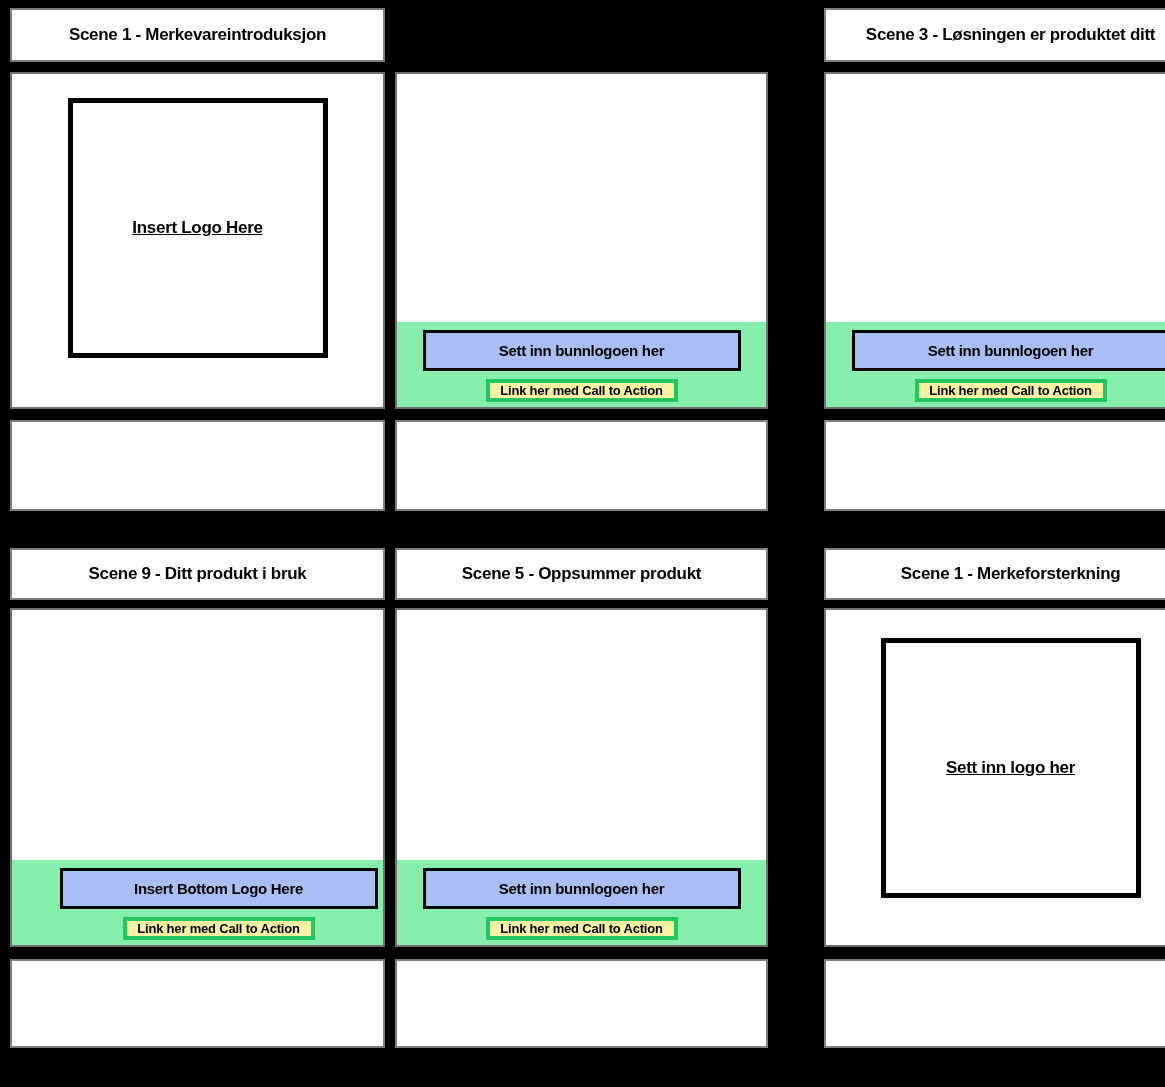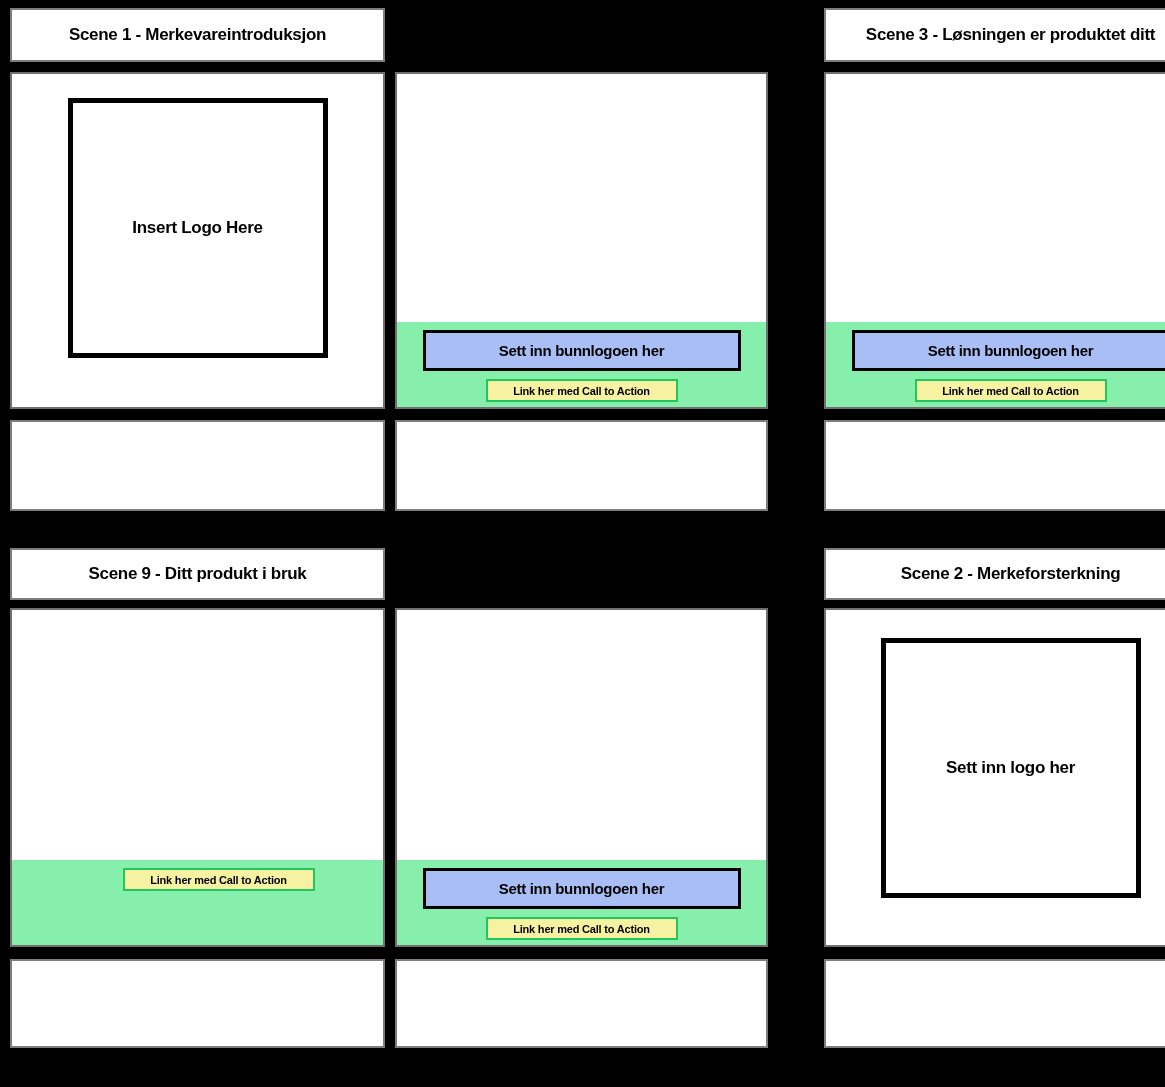--- a/index.html
+++ b/index.html
@@ -52,21 +52,21 @@
     box-sizing: border-box;
   }
   .row1 .desc-box { top: 412px; height: 91px; }
   .row2 .desc-box { top: 411px; height: 89px; }
 
   .logo-box {
     width: 250px; height: 250px;
     border: 5px solid #000;
     background: #fff;
     margin: 24px auto 0;
-    display: flex; align-items: center; justify-content: center;
+    display: flex; align-items: center; justify-content: center; text-decoration: underline;
   }
   .row2 .logo-box { margin-top: 28px; }
   .logo-box-label {
     font-weight: bold;
     font-size: 17px;
     letter-spacing: -0.3px;
     white-space: nowrap;
   }
 
   .bottom-bar {
@@ -82,23 +82,23 @@
     border: 3px solid #000;
     display: flex; align-items: center; justify-content: center;
     font-weight: bold; font-size: 15px;
     letter-spacing: -0.3px; white-space: nowrap;
   }
   .cta-btn {
     box-sizing: border-box;
     width: 192px; height: 23px;
     margin: 8px auto 0;
     background: #f7f2a1;
-    border: 2px solid #22c55e;
+    border: 4px solid #22c55e;
     display: flex; align-items: center; justify-content: center;
-    font-weight: bold; font-size: 11px;
+    font-weight: bold; font-size: 13px;
     letter-spacing: -0.2px; white-space: nowrap;
   }
   .shift-right .logo-btn, .shift-right .cta-btn { transform: translateX(21px); }
 </style>
 </head>
 <body>
 
 <div class="board">
 
   <section class="scene row1 col1">
@@ -135,39 +135,43 @@
     </div>
     <div class="desc-box"></div>
   </section>
 
   <section class="scene row2 col1">
     <div class="title-bar">
       <span class="title-text">Scene 9 - Ditt produkt i bruk</span>
     </div>
     <div class="canvas">
       <div class="bottom-bar shift-right">
+        <div class="logo-btn">Insert Bottom Logo Here</div>
         <div class="cta-btn">Link her med Call to Action</div>
       </div>
     </div>
     <div class="desc-box"></div>
   </section>
 
   <section class="scene row2 col2">
+    <div class="title-bar">
+      <span class="title-text">Scene 5 - Oppsummer produkt</span>
+    </div>
     <div class="canvas">
       <div class="bottom-bar">
         <div class="logo-btn">Sett inn bunnlogoen her</div>
         <div class="cta-btn">Link her med Call to Action</div>
       </div>
     </div>
     <div class="desc-box"></div>
   </section>
 
   <section class="scene row2 col3">
     <div class="title-bar">
-      <span class="title-text">Scene 2 - Merkeforsterkning</span>
+      <span class="title-text">Scene 1 - Merkeforsterkning</span>
     </div>
     <div class="canvas">
       <div class="logo-box">
         <span class="logo-box-label">Sett inn logo her</span>
       </div>
     </div>
     <div class="desc-box"></div>
   </section>
 
 </div>

